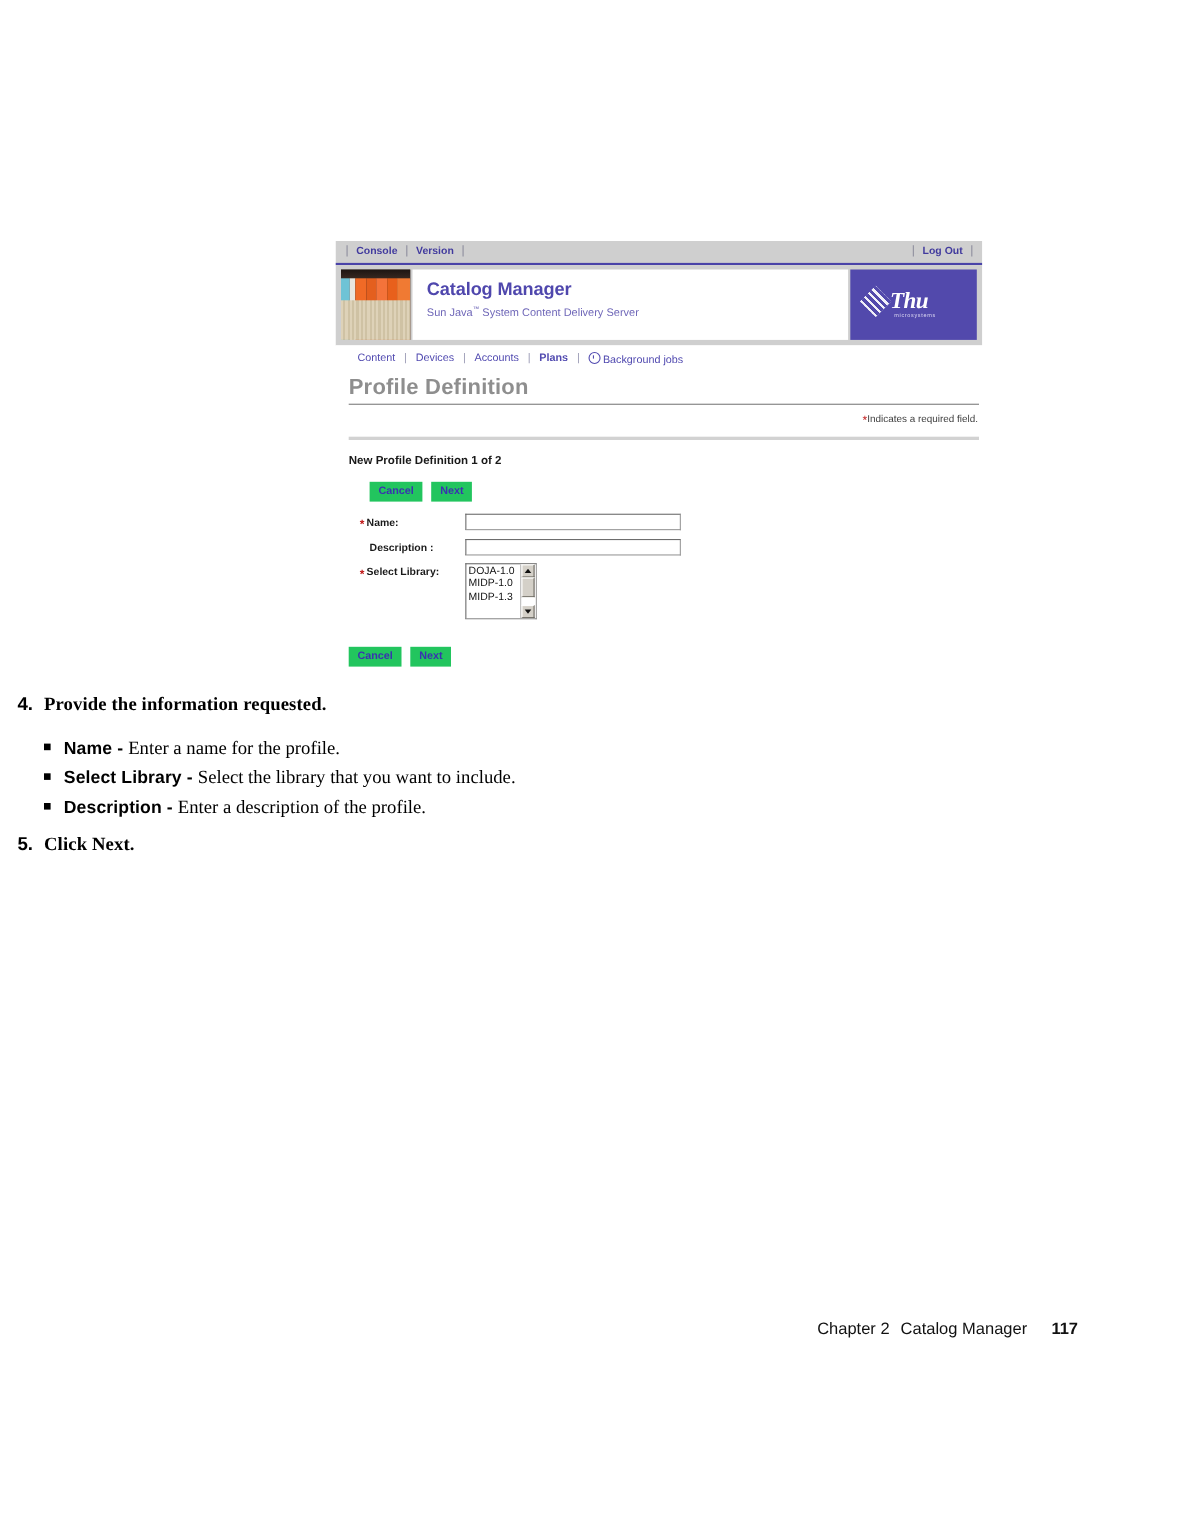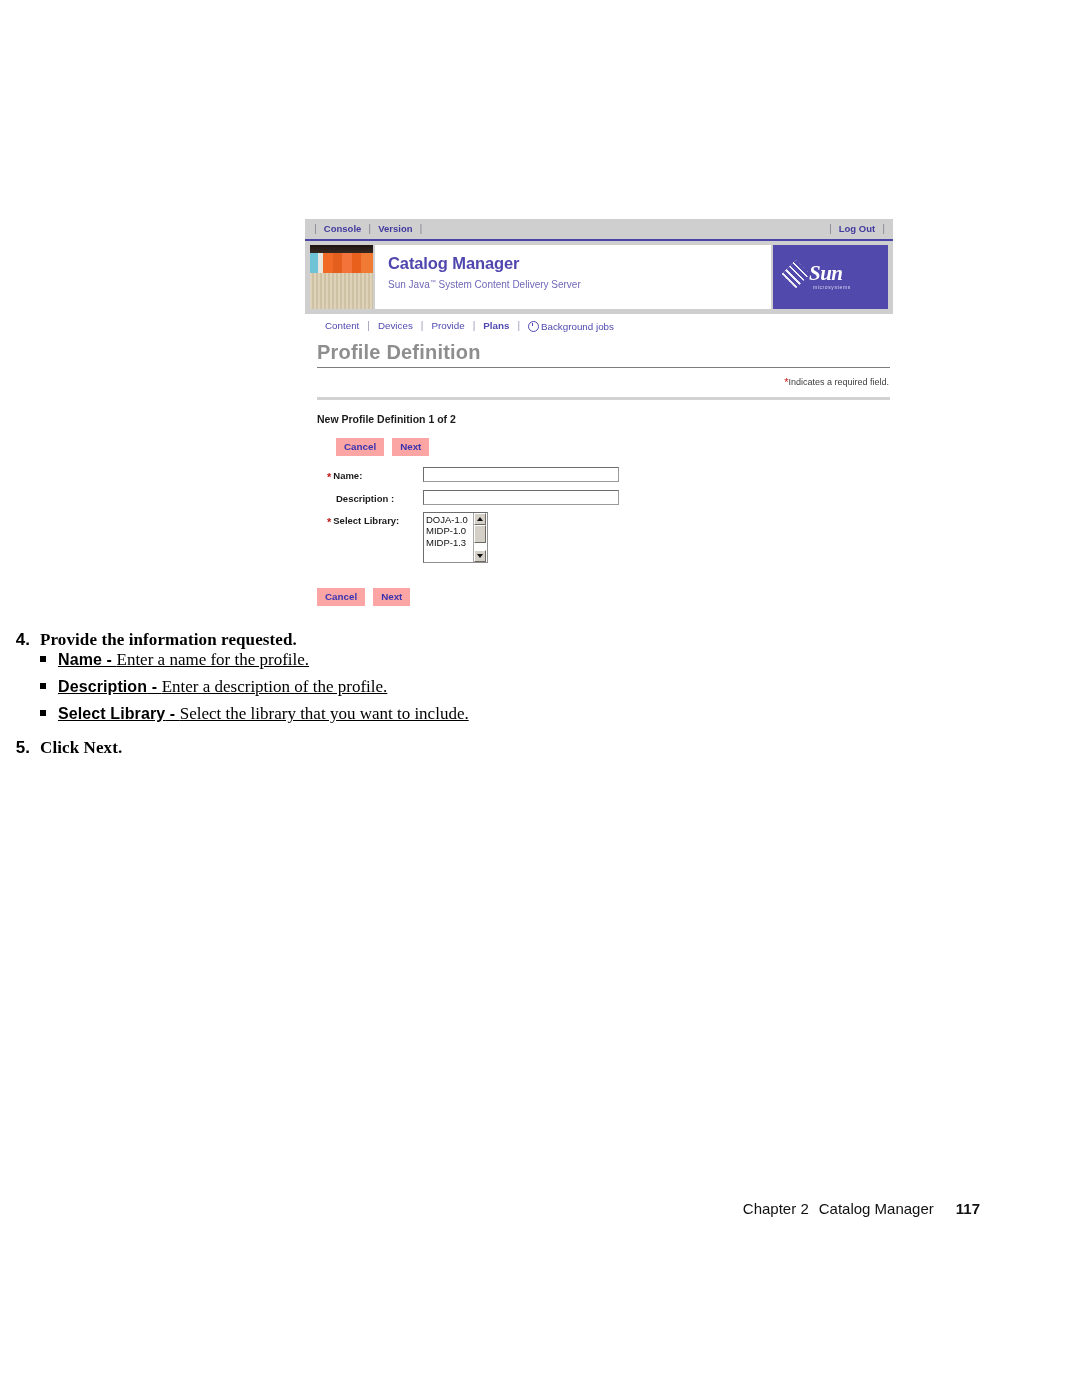--- a/index.html
+++ b/index.html
@@ -243,21 +243,21 @@
     font-size: 10.5px;
     font-weight: bold;
     color: #1a1a1a;
     font-family: "Liberation Sans", sans-serif;
   }
 
   
   .btn-row-top { position: absolute; left: 31px; top: 219px; display: flex; gap: 8px; }
   .btn-row-bottom { position: absolute; left: 12px; top: 369px; display: flex; gap: 8px; }
   .btn {
-    background: #fca5a5;
+    background: #22c55e;
     border: none;
     color: #3a33b0;
     font-size: 9.8px;
     font-weight: bold;
     font-family: "Liberation Sans", sans-serif;
     padding: 3px 8px 4px 8px;
     cursor: pointer;
     line-height: 11px;
   }
 
@@ -381,21 +381,21 @@
     font-family: "Liberation Sans", sans-serif;
     flex: 0 0 40px;
     box-sizing: border-box;
   }
   .step-text {
     font-size: 17px;
     font-weight: bold;
     font-family: Liberation Serif, serif;
     letter-spacing: .1px;
   }
-  .bullets { margin-top: 0; text-decoration: underline; }
+  .bullets { margin-top: 20px; }
   .bullet-line {
     display: flex;
     align-items: baseline;
     margin-bottom: 7px;
     padding-left: 40px;
   }
   .sq {
     width: 6px; height: 6px;
     background: #000;
     flex: 0 0 6px;
@@ -468,31 +468,31 @@
       <div class="pages"></div>
     </div>
 
     <div class="title-block">
       <div class="app-title">Catalog Manager</div>
       <div class="app-subtitle"><span>Sun Java</span><sup>™</sup><span> System Content Delivery Server</span></div>
     </div>
 
     <div class="sun-logo">
       <div class="sun-diamond"></div>
-      <div class="sun-word">Sun</div>
+      <div class="sun-word">Thu</div>
       <div class="sun-micro">microsystems</div>
     </div>
   </div>
 
   <div class="modnav">
     <a href="#">Content</a>
     <span class="bar">|</span>
     <a href="#">Devices</a>
     <span class="bar">|</span>
-    <a href="#">Provide</a>
+    <a href="#">Accounts</a>
     <span class="bar">|</span>
     <a href="#" class="active">Plans</a>
     <span class="bar">|</span>
     <a href="#"><span class="jobs-icon"></span><span>Background jobs</span></a>
   </div>
 
   <div class="page-head">
     <h1>Profile Definition</h1>
   </div>
   <div class="rule-dark"></div>
@@ -556,25 +556,25 @@
       <span class="step-num">4.</span>
       <span class="step-text">Provide the information requested.</span>
     </div>
     <div class="bullets">
       <div class="bullet-line">
         <span class="sq"></span>
         <span class="bullet-text"><b>Name</b><b> - </b><span>Enter a name for the profile.</span></span>
       </div>
       <div class="bullet-line">
         <span class="sq"></span>
-        <span class="bullet-text"><b>Description</b><b> - </b><span>Enter a description of the profile.</span></span>
+        <span class="bullet-text"><b>Select Library</b><b> - </b><span>Select the library that you want to include.</span></span>
       </div>
       <div class="bullet-line">
         <span class="sq"></span>
-        <span class="bullet-text"><b>Select Library</b><b> - </b><span>Select the library that you want to include.</span></span>
+        <span class="bullet-text"><b>Description</b><b> - </b><span>Enter a description of the profile.</span></span>
       </div>
     </div>
   </div>
 
   <div class="step" style="margin-top:14px;">
     <div class="step-line">
       <span class="step-num">5.</span>
       <span class="step-text">Click Next.</span>
     </div>
   </div>

